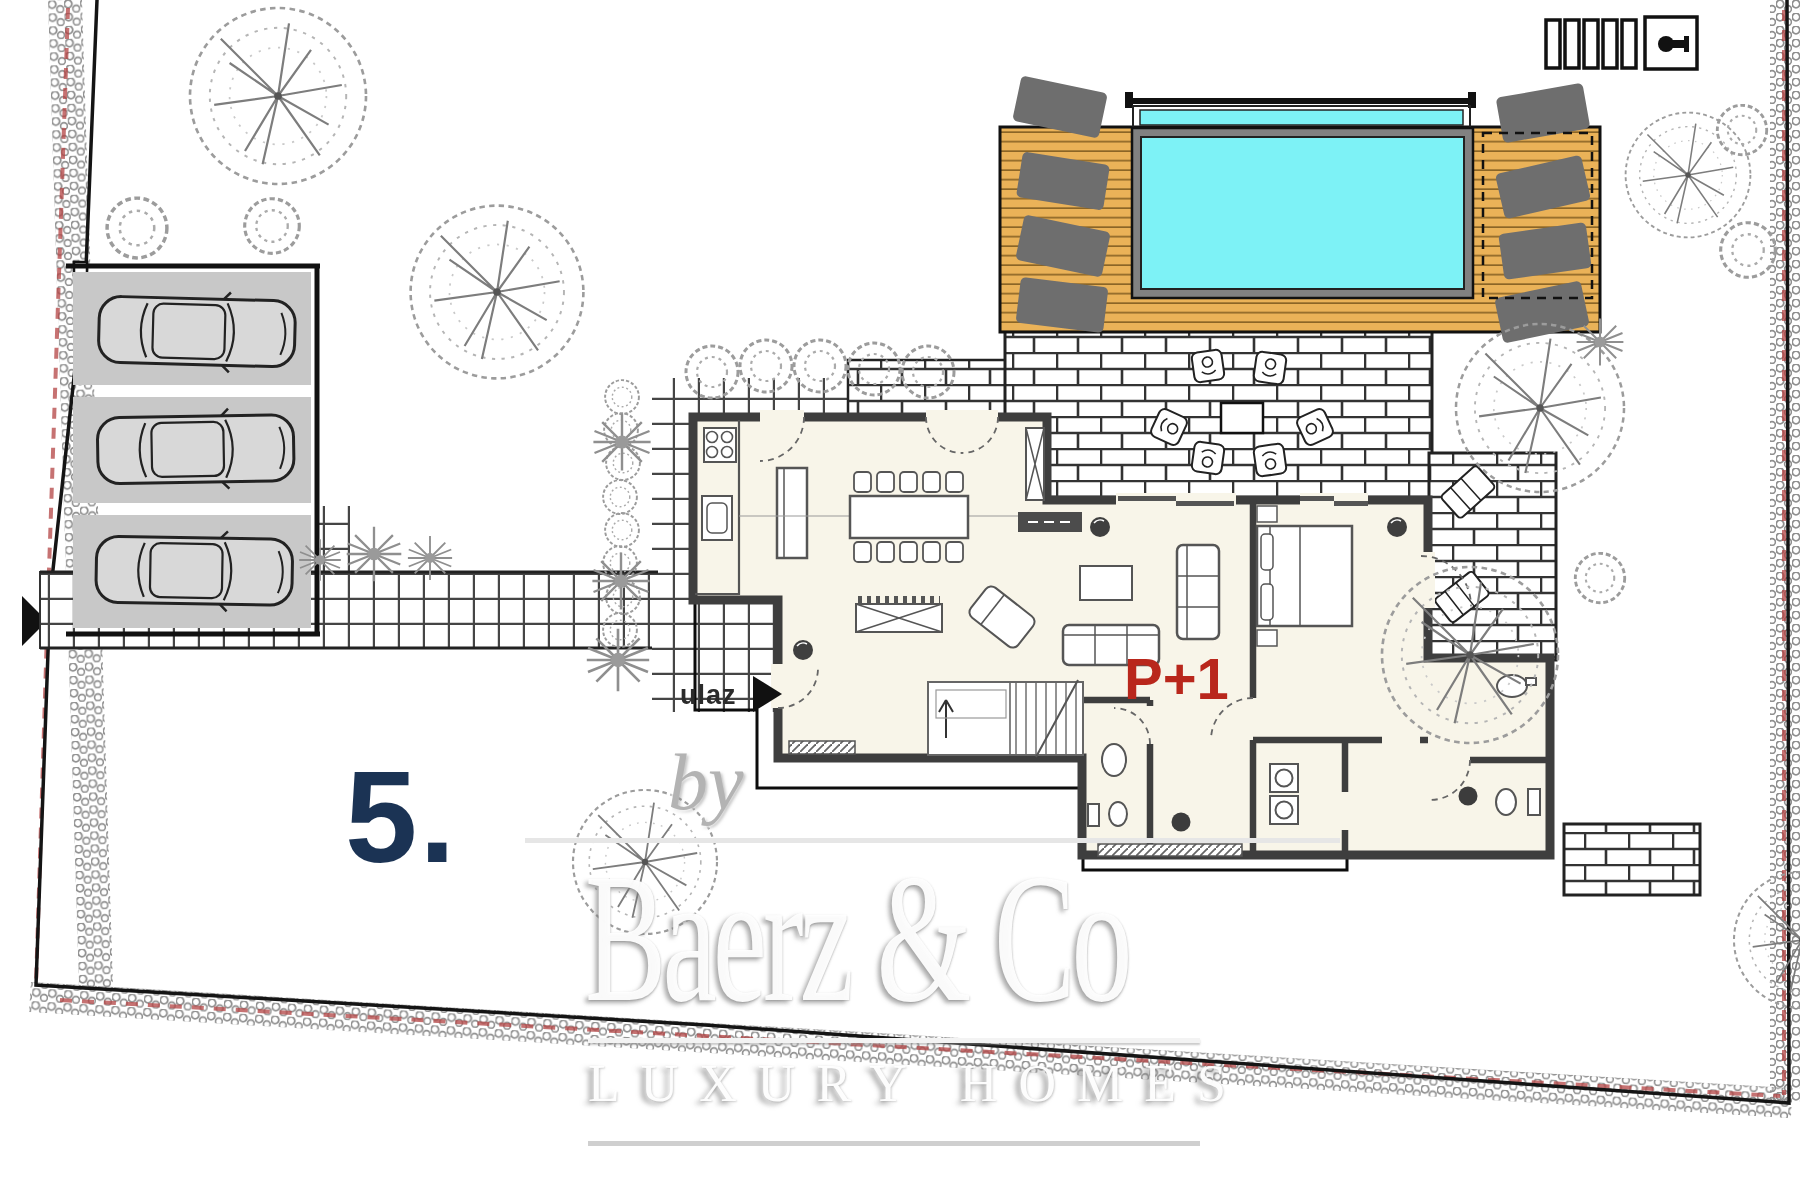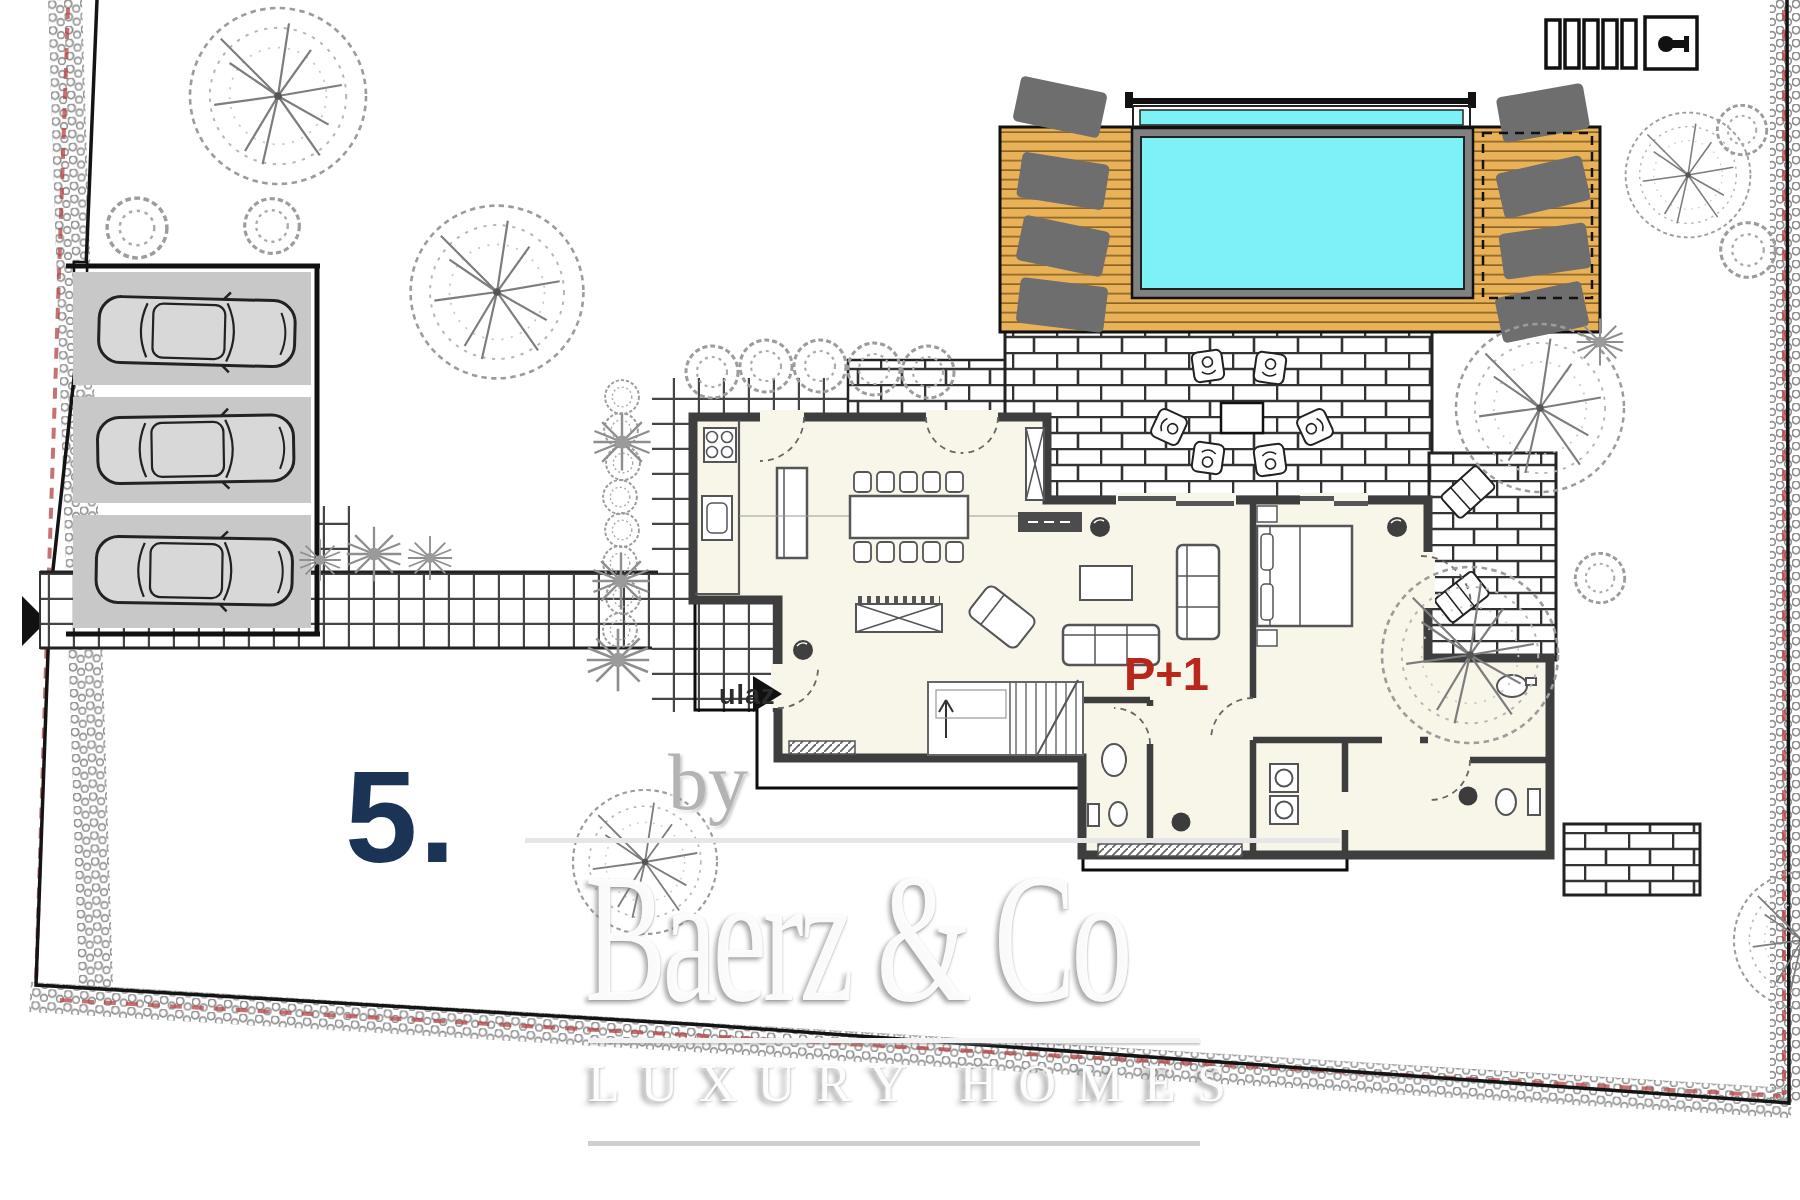--- a/index.html
+++ b/index.html
@@ -3,25 +3,25 @@
 <meta charset="utf-8">
 <style>
   html,body{margin:0;padding:0;background:#777;}
   #stage{
     position:relative;width:1800px;height:1200px;background:#ffffff;
     overflow:hidden;font-family:"Liberation Sans",sans-serif;
   }
   #plan-svg{position:absolute;left:0;top:0;}
   .ov{position:absolute;white-space:nowrap;line-height:1;}
   .lbl-entrance{font-size:27px;font-weight:700;color:#2b2b2b;letter-spacing:1px;}
-  .lbl-floor{font-size:47px;font-weight:600;color:var(--floor-red);}
+  .lbl-floor{font-size:58px;font-weight:600;color:var(--floor-red);}
   .lbl-unit{font-size:130px;font-weight:700;color:var(--unit-navy);letter-spacing:2px;}
   .wm{font-family:"Liberation Serif",serif;color:rgba(255,255,255,.95);
       text-shadow:-5px 3px 5px rgba(122,122,122,.62),1px 1px 2px rgba(150,150,150,.45);}
-  .wm-by{font-size:80px;color:#b3b3b3;
+  .wm-by{font-size:80px;font-style:italic;color:#b3b3b3;
       text-shadow:-2px 2px 3px rgba(255,255,255,.9),2px 2px 3px rgba(140,140,140,.5);}
   .wm-name{font-size:185px;letter-spacing:-6px;transform:scaleX(.66);transform-origin:left top;}
   .wm-tagline{font-size:52px;letter-spacing:21px;}
   .wm-line{position:absolute;height:5px;}
 </style>
 </head>
 <body>
 
 <div id="stage">
 
@@ -367,21 +367,21 @@
       <rect x="1672" y="40" width="16" height="8"></rect>
       <rect x="1684" y="36" width="5" height="16"></rect>
     </g>
   </g>
 </svg>
 
 <div class="wm-line" style="left:525px;top:838px;width:815px;background:#e6e6e6;"></div>
 <div class="wm-line" style="left:588px;top:1038px;width:612px;background:#f3f3f3;box-shadow:0 2px 2px rgba(150,150,150,.5);"></div>
 <div class="wm-line" style="left:588px;top:1141px;width:612px;background:#cfcfcf;"></div>
 
-<div class="ov lbl-entrance" style="left:680px;top:682px;margin-left:39px;">ulaz</div>
+<div class="ov lbl-entrance" style="left:680px;top:682px;">ulaz</div>
 <div class="ov lbl-floor" style="left:1124px;top:650px;">P+1</div>
 <div class="ov lbl-unit" style="left:345px;top:752px;">5.</div>
 
 <div class="ov wm-by" style="left:668px;top:742px;font-family:'Liberation Serif',serif;">by</div>
 <div class="ov wm wm-name" style="left:585px;top:845px;">Baerz &amp; Co</div>
 <div class="ov wm wm-tagline" style="left:588px;top:1058px;">LUXURY HOMES</div>
 
 </div>
 
 </body></html>

